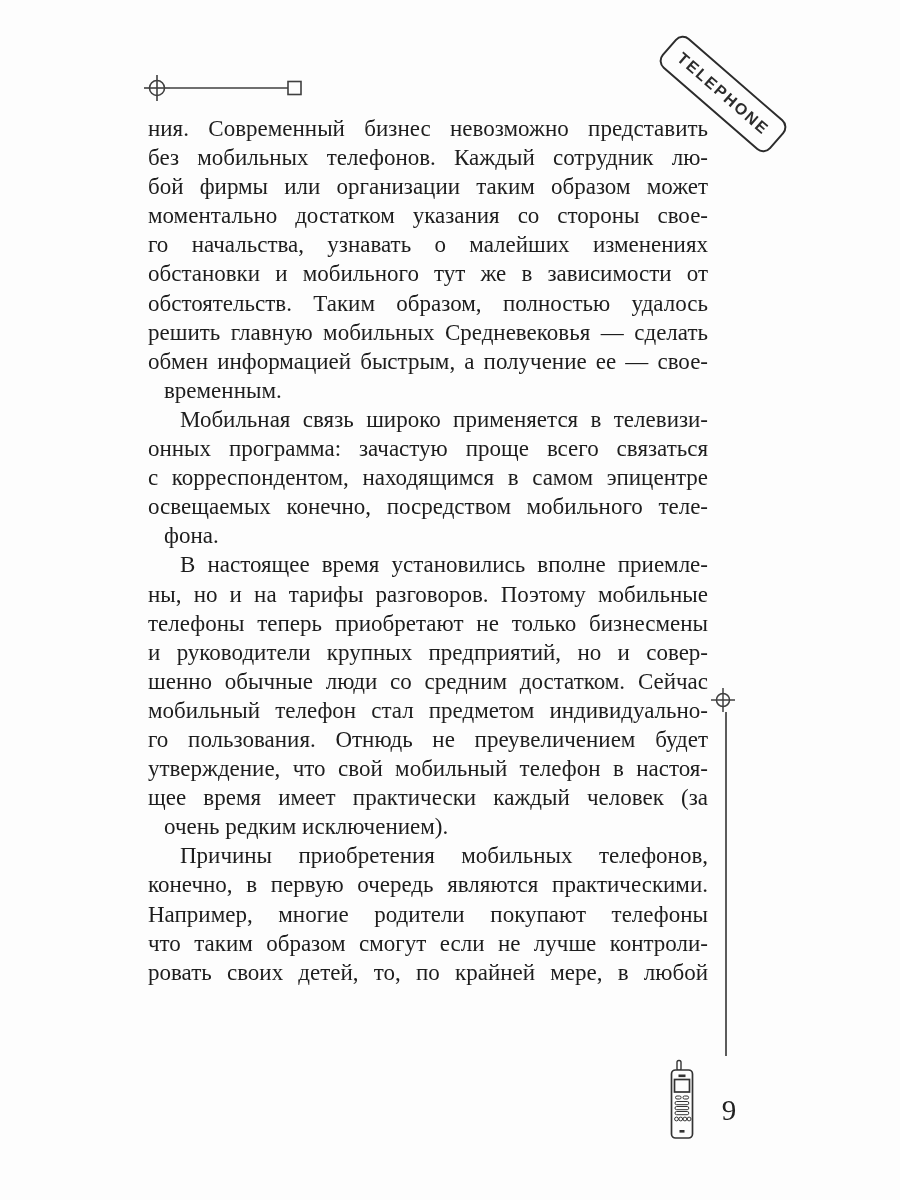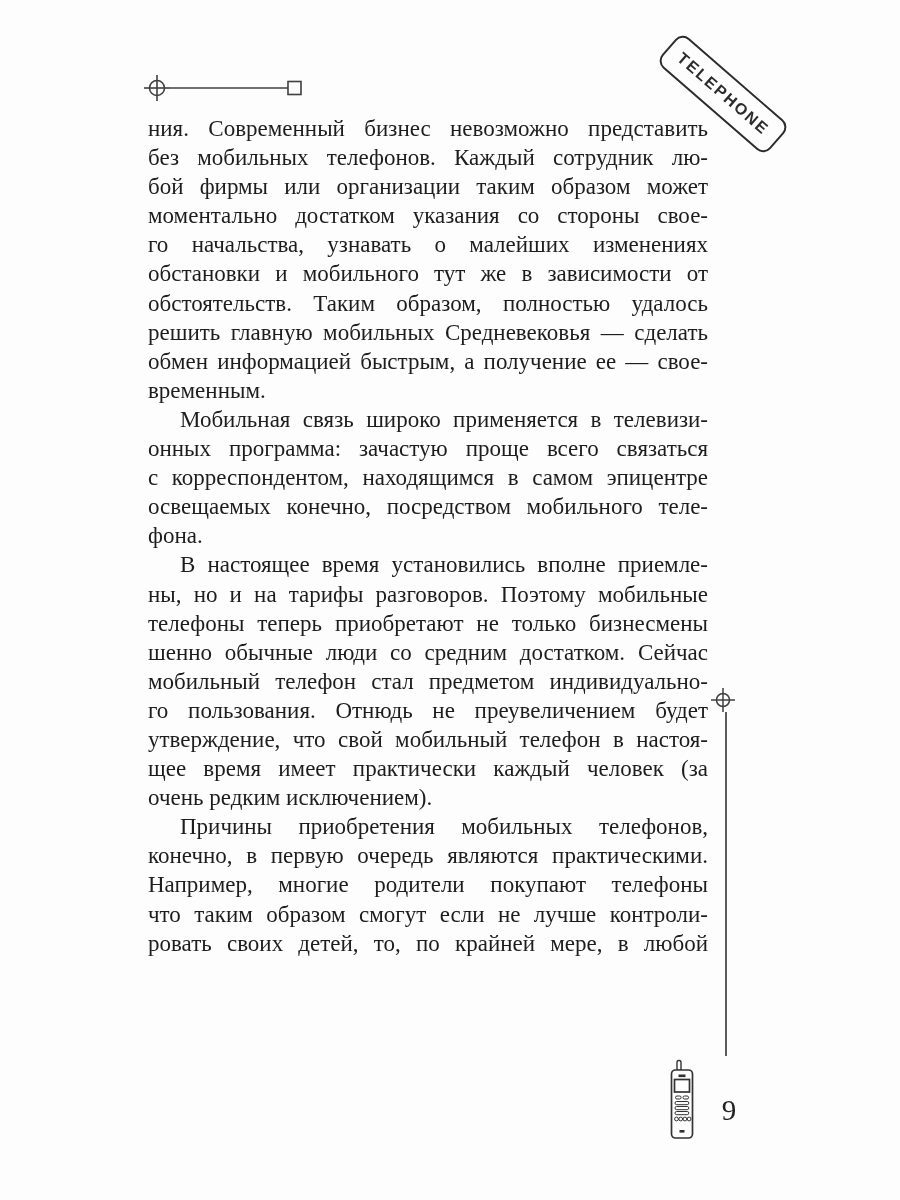--- a/index.html
+++ b/index.html
@@ -22,21 +22,21 @@
   .stamp span {
     font-family: "Liberation Sans", sans-serif;
     font-weight: bold; font-size: 16px; letter-spacing: 2px;
     color: #2c2c2c;
   }
   .text-block {
     position: absolute; left: 148px; top: 114px; width: 560px;
     color: #1d1d1d; font-size: 23px; line-height: 29.1px;
   }
   .tline { text-align: justify; text-align-last: justify; }
-  .tline.endline { text-align-last: left; }
+  .tline.endline { text-align-last: left; margin-left: 16px; }
   .tline.indent { padding-left: 32px; }
   .crosshair-right { position: absolute; left: 707px; top: 684px; }
   .vrule {
     position: absolute; left: 725px; top: 712px;
     width: 2px; height: 344px; background: #5c5c5c;
   }
   .phone-icon { position: absolute; left: 667px; top: 1058px; }
   .page-number {
     position: absolute; left: 712px; top: 1094px; width: 34px;
     text-align: center; font-size: 29px; color: #222222;
@@ -73,20 +73,21 @@
       <div class="tline">обмен информацией быстрым, а получение ее — свое-</div>
       <div class="tline endline">временным.</div>
       <div class="tline indent">Мобильная связь широко применяется в телевизи-</div>
       <div class="tline">онных программа: зачастую проще всего связаться</div>
       <div class="tline">с корреспондентом, находящимся в самом эпицентре</div>
       <div class="tline">освещаемых конечно, посредством мобильного теле-</div>
       <div class="tline endline">фона.</div>
       <div class="tline indent">В настоящее время установились вполне приемле-</div>
       <div class="tline">ны, но и на тарифы разговоров. Поэтому мобильные</div>
       <div class="tline">телефоны теперь приобретают не только бизнесмены</div>
+      <div class="tline">и руководители крупных предприятий, но и совер-</div>
       <div class="tline">шенно обычные люди со средним достатком. Сейчас</div>
       <div class="tline">мобильный телефон стал предметом индивидуально-</div>
       <div class="tline">го пользования. Отнюдь не преувеличением будет</div>
       <div class="tline">утверждение, что свой мобильный телефон в настоя-</div>
       <div class="tline">щее время имеет практически каждый человек (за</div>
       <div class="tline endline">очень редким исключением).</div>
       <div class="tline indent">Причины приобретения мобильных телефонов,</div>
       <div class="tline">конечно, в первую очередь являются практическими.</div>
       <div class="tline">Например, многие родители покупают телефоны</div>
       <div class="tline">что таким образом смогут если не лучше контроли-</div>

